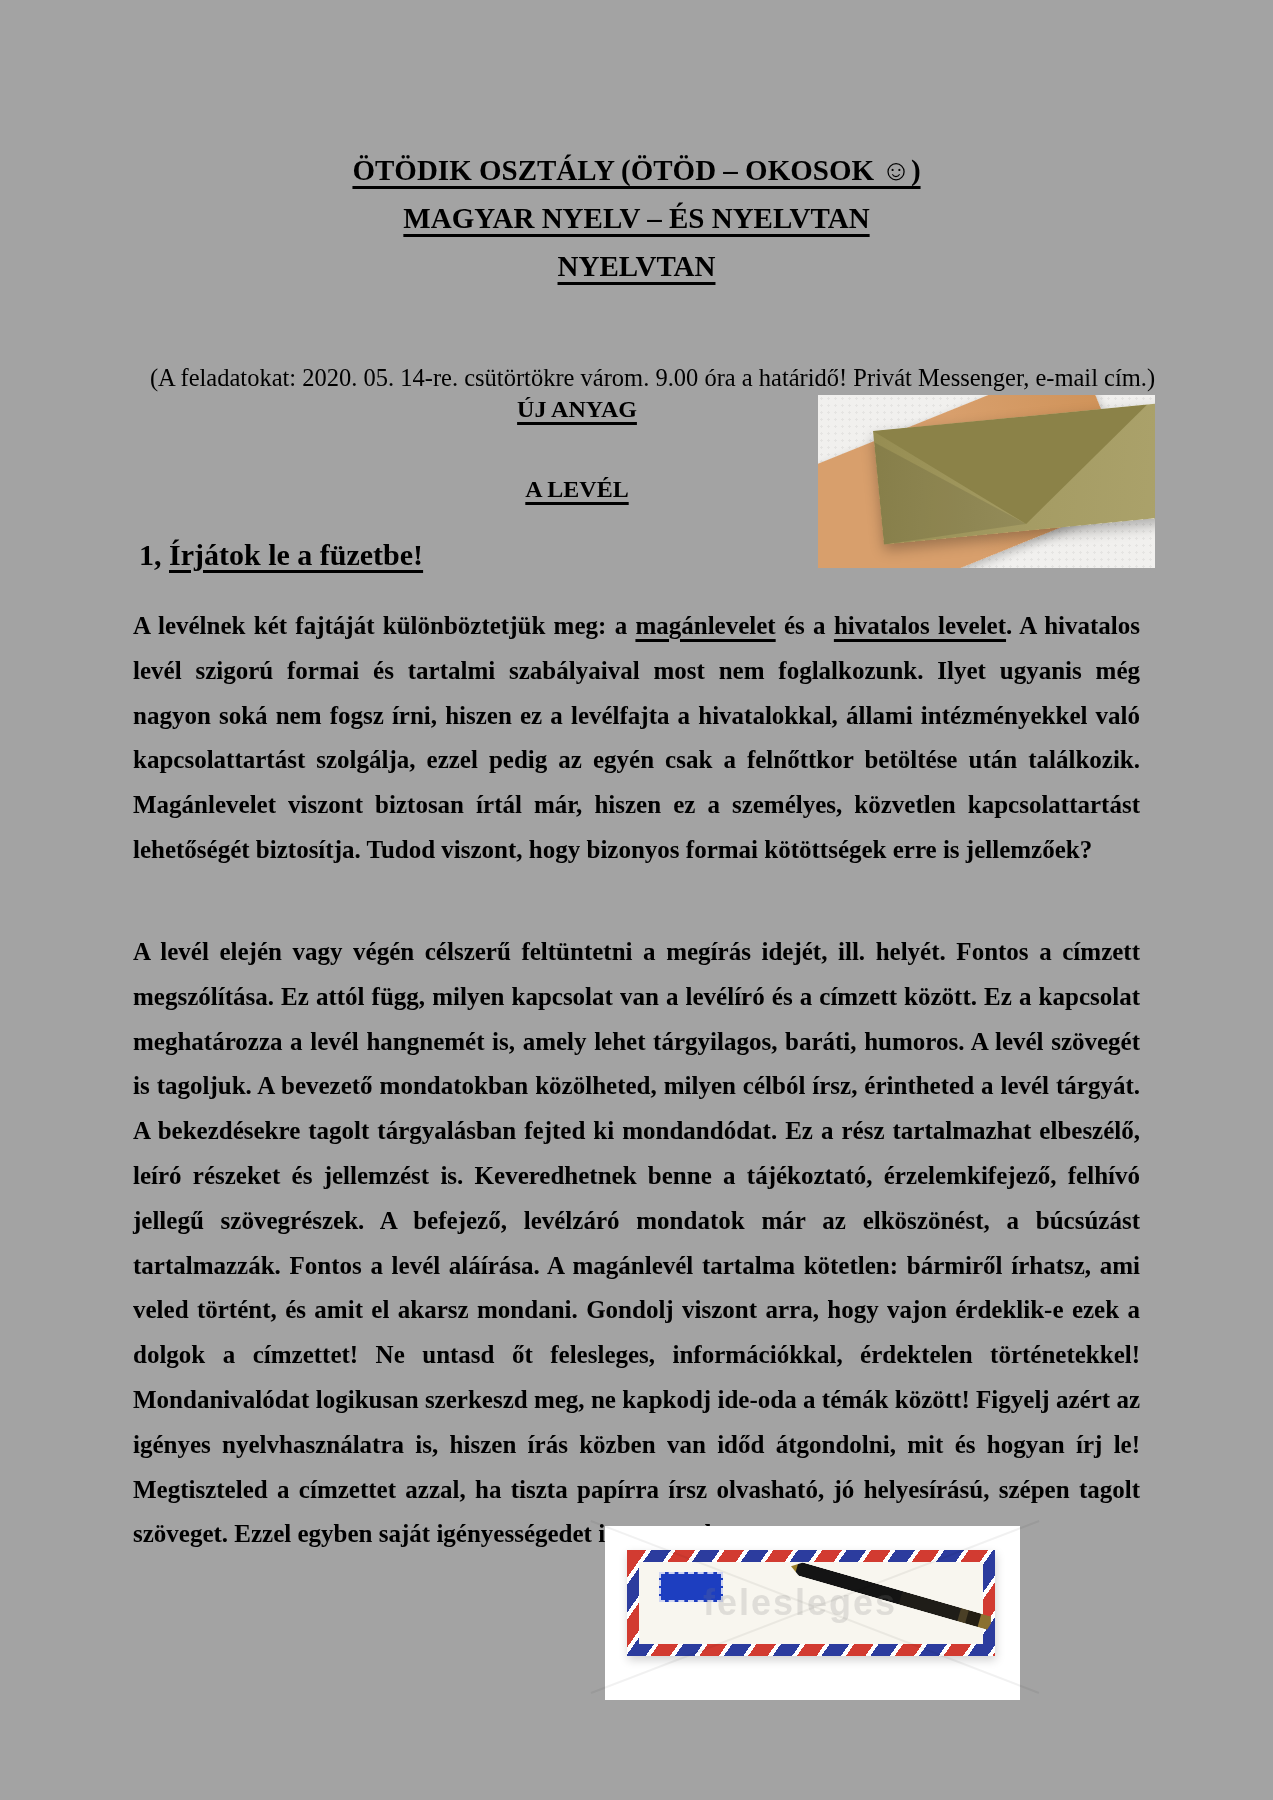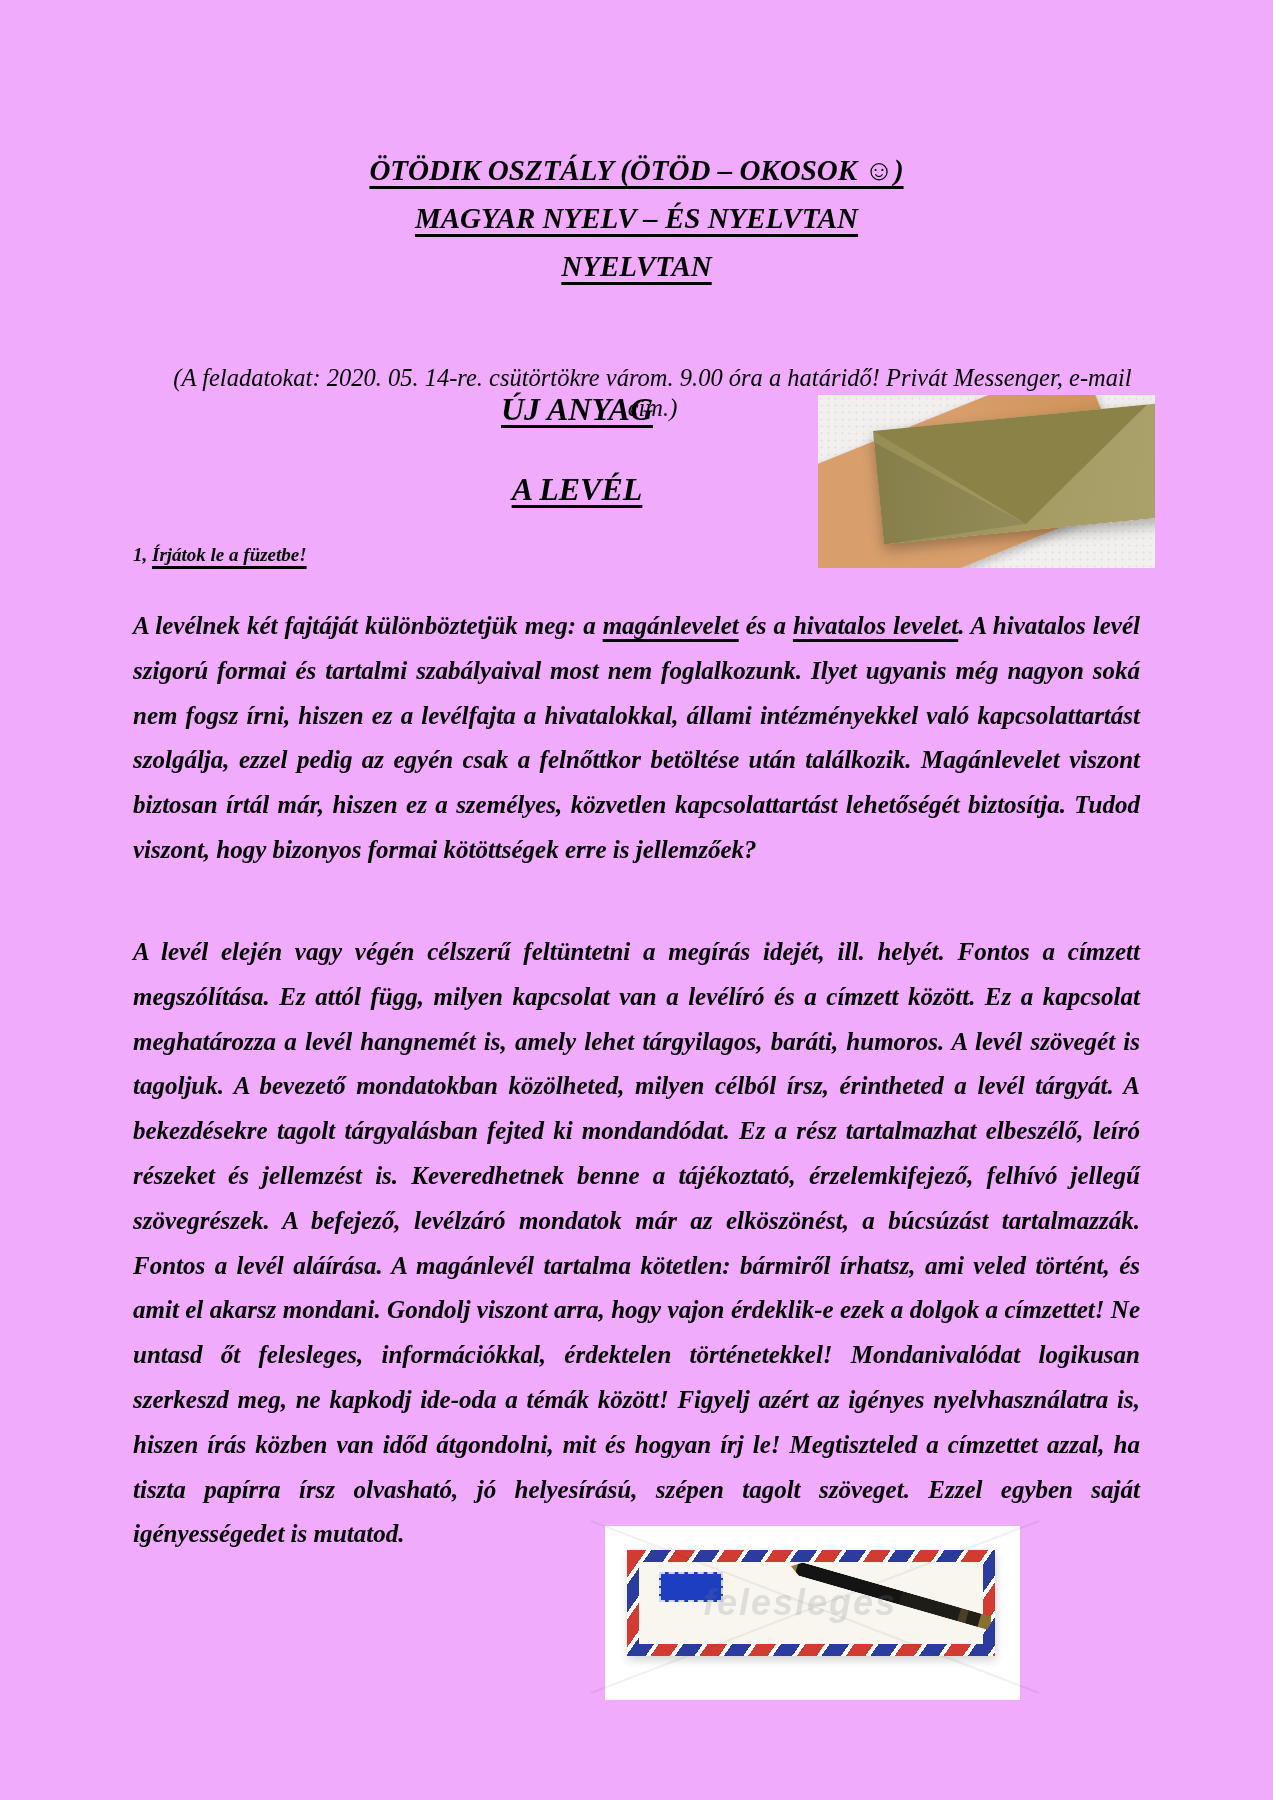--- a/index.html
+++ b/index.html
@@ -1,24 +1,23 @@
 <!DOCTYPE html>
 <html lang="hu" style="--ph1-bg: #f1f0ee; --ph1-orange: #d89f6c; --ph1-olive-flap: #8b8248; --ph1-olive-body: #a59c64; --ph2-red: #d23b31; --ph2-blue: #2c3c9e; --ph2-stamp: #1d3ec0;"><head>
 <meta charset="utf-8">
 <style>
   html, body { margin: 0; padding: 0; background: #ffffff; }
   .page {
     position: relative;
     width: 1273px;
     height: 1800px;
-    background: #f0abfc;
+    background: #a3a3a3;
     font-family: "Liberation Serif", serif;
     color: #000000;
     overflow: hidden;
-    font-style: italic;
   }
   .u {
     text-decoration: underline;
     text-decoration-thickness: 2.5px;
     text-underline-offset: 5px;
   }
   
   .title-block {
     position: absolute;
     left: 0; top: 156px; width: 1273px;
@@ -39,31 +38,31 @@
     text-align: center;
     font-weight: normal;
   }
   
   .h-center {
     position: absolute;
     left: 0; width: 1154px;
     margin: 0;
     text-align: center;
     font-weight: bold;
-    font-size: 32px;
+    font-size: 24px;
     line-height: 30px;
   }
   .h-new   { top: 394px; }
   .h-topic { top: 446px; margin-top: 28px; }
   
   .task-line {
     position: absolute;
-    left: 133px; top: 540px;
-    font-weight: bold;
-    font-size: 19px;
+    left: 139px; top: 540px;
+    font-weight: bold;
+    font-size: 30px;
     line-height: 30px;
   }
   
   .body {
     position: absolute;
     left: 133px; width: 1007px;
     margin: 0;
     font-weight: bold;
     font-size: 25px;
     line-height: 44.8px;

